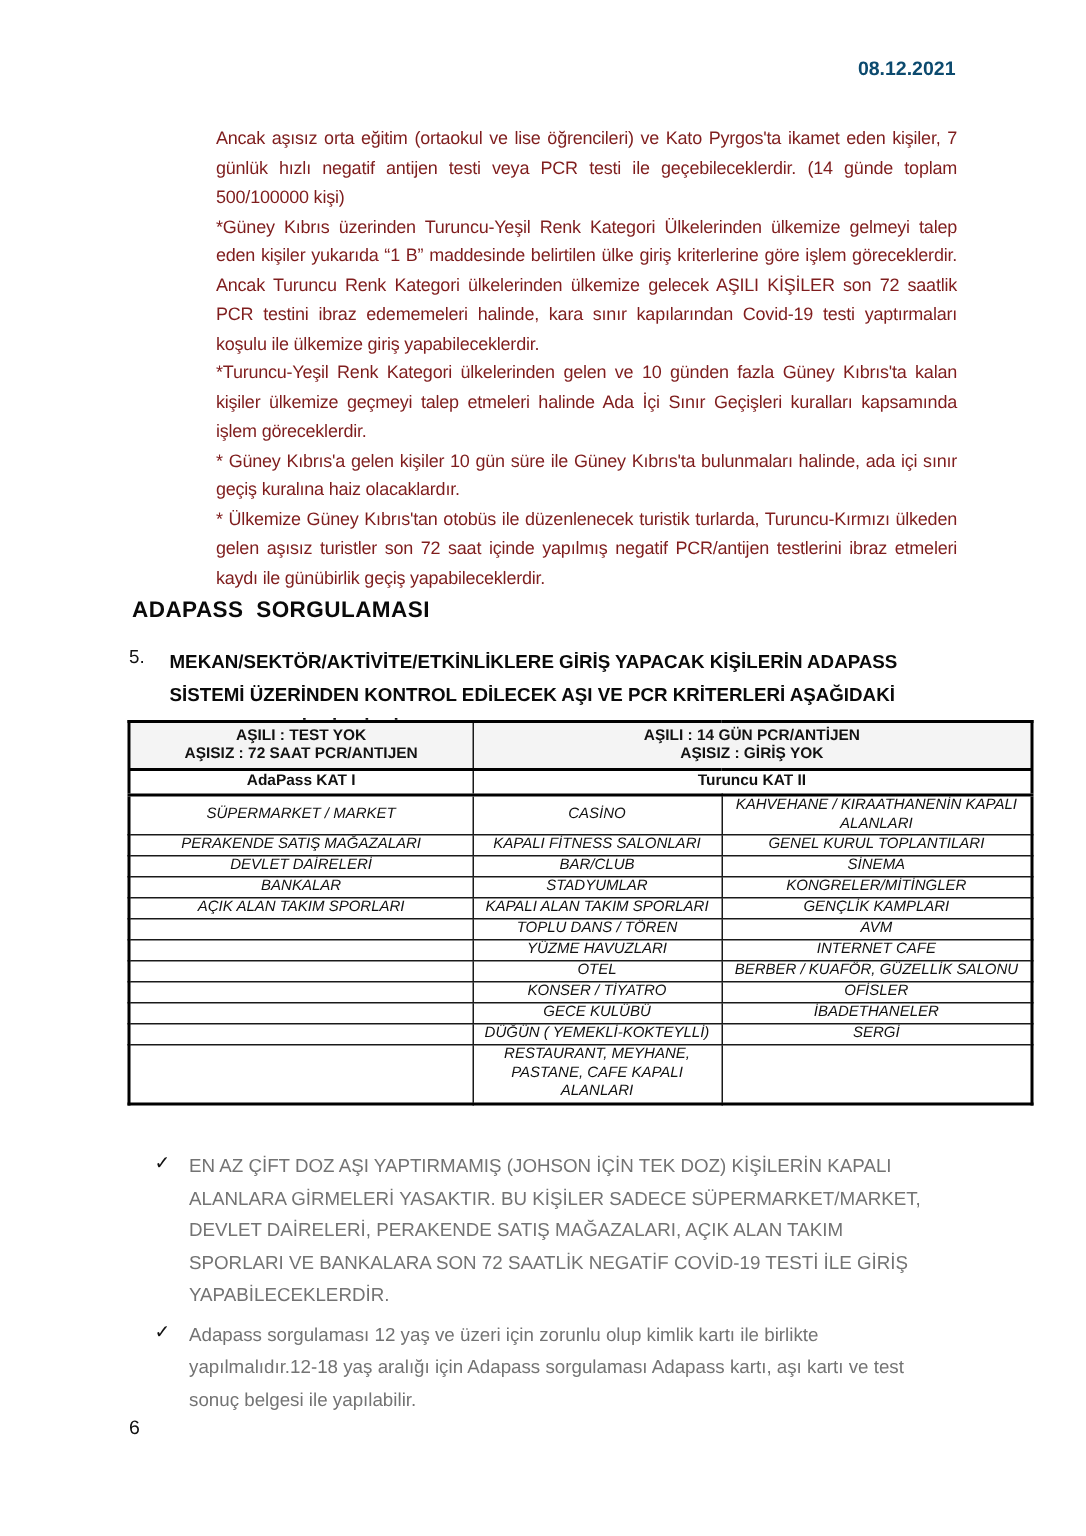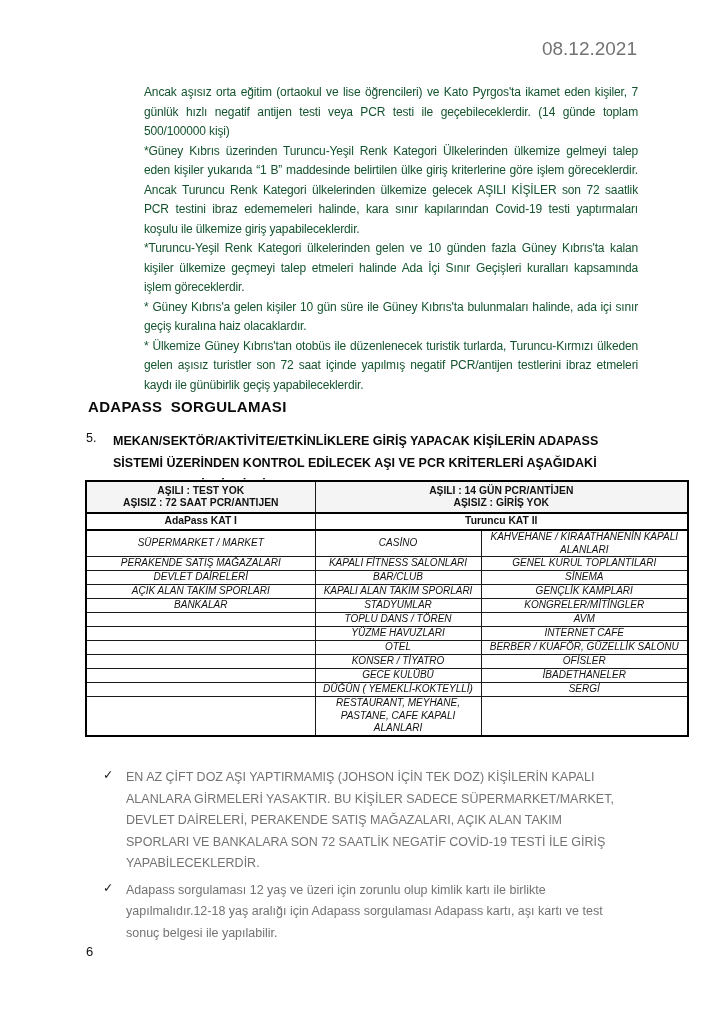--- a/index.html
+++ b/index.html
@@ -1,23 +1,23 @@
 <!DOCTYPE html>
 <html lang="tr"><head>
 <meta charset="utf-8">
 <style>
   html,body{margin:0;padding:0;background:#ffffff;}
   .page{
     position:relative;width:724px;height:1024px;background:#ffffff;overflow:hidden;
     font-family:"Liberation Sans",sans-serif;color:#1a1a1a;
   }
-  .date{position:absolute;top:38px;right:87px;font-size:19px;font-weight:normal;color:#737373;}
+  .date{position:absolute;top:38px;right:87px;font-size:13px;font-weight:bold;color:#0c4a6e;}
   .intro{
     position:absolute;left:144px;top:83px;width:494px;
-    font-size:12px;line-height:19.5px;text-align:justify;letter-spacing:-0.15px;color:#14532d;
+    font-size:12px;line-height:19.5px;text-align:justify;letter-spacing:-0.15px;color:#7f1d1d;
   }
   .intro p{margin:0;}
   .section-heading{
     position:absolute;left:88px;top:398px;font-size:15px;font-weight:bold;color:#0a0a0a;
     letter-spacing:0.3px;word-spacing:4px;
   }
   .item5{position:absolute;left:86px;top:430px;display:flex;}
   .item5 .num{width:27px;font-size:12.5px;color:#111;padding-top:1px;}
   .item5 .txt{width:522px;font-size:12.5px;font-weight:bold;line-height:22px;color:#0a0a0a;}
   table.adapass{
@@ -96,28 +96,28 @@
           <td>PERAKENDE SATIŞ MAĞAZALARI</td>
           <td>KAPALI FİTNESS SALONLARI</td>
           <td>GENEL KURUL TOPLANTILARI</td>
         </tr>
         <tr>
           <td>DEVLET DAİRELERİ</td>
           <td>BAR/CLUB</td>
           <td>SİNEMA</td>
         </tr>
         <tr>
+          <td>BANKALAR</td>
+          <td>STADYUMLAR</td>
+          <td>KONGRELER/MİTİNGLER</td>
+        </tr>
+        <tr>
           <td>AÇIK ALAN TAKIM SPORLARI</td>
           <td>KAPALI ALAN TAKIM SPORLARI</td>
           <td>GENÇLİK KAMPLARI</td>
-        </tr>
-        <tr>
-          <td>BANKALAR</td>
-          <td>STADYUMLAR</td>
-          <td>KONGRELER/MİTİNGLER</td>
         </tr>
         <tr>
           <td></td>
           <td>TOPLU DANS / TÖREN</td>
           <td>AVM</td>
         </tr>
         <tr>
           <td></td>
           <td>YÜZME HAVUZLARI</td>
           <td>INTERNET CAFE</td>

